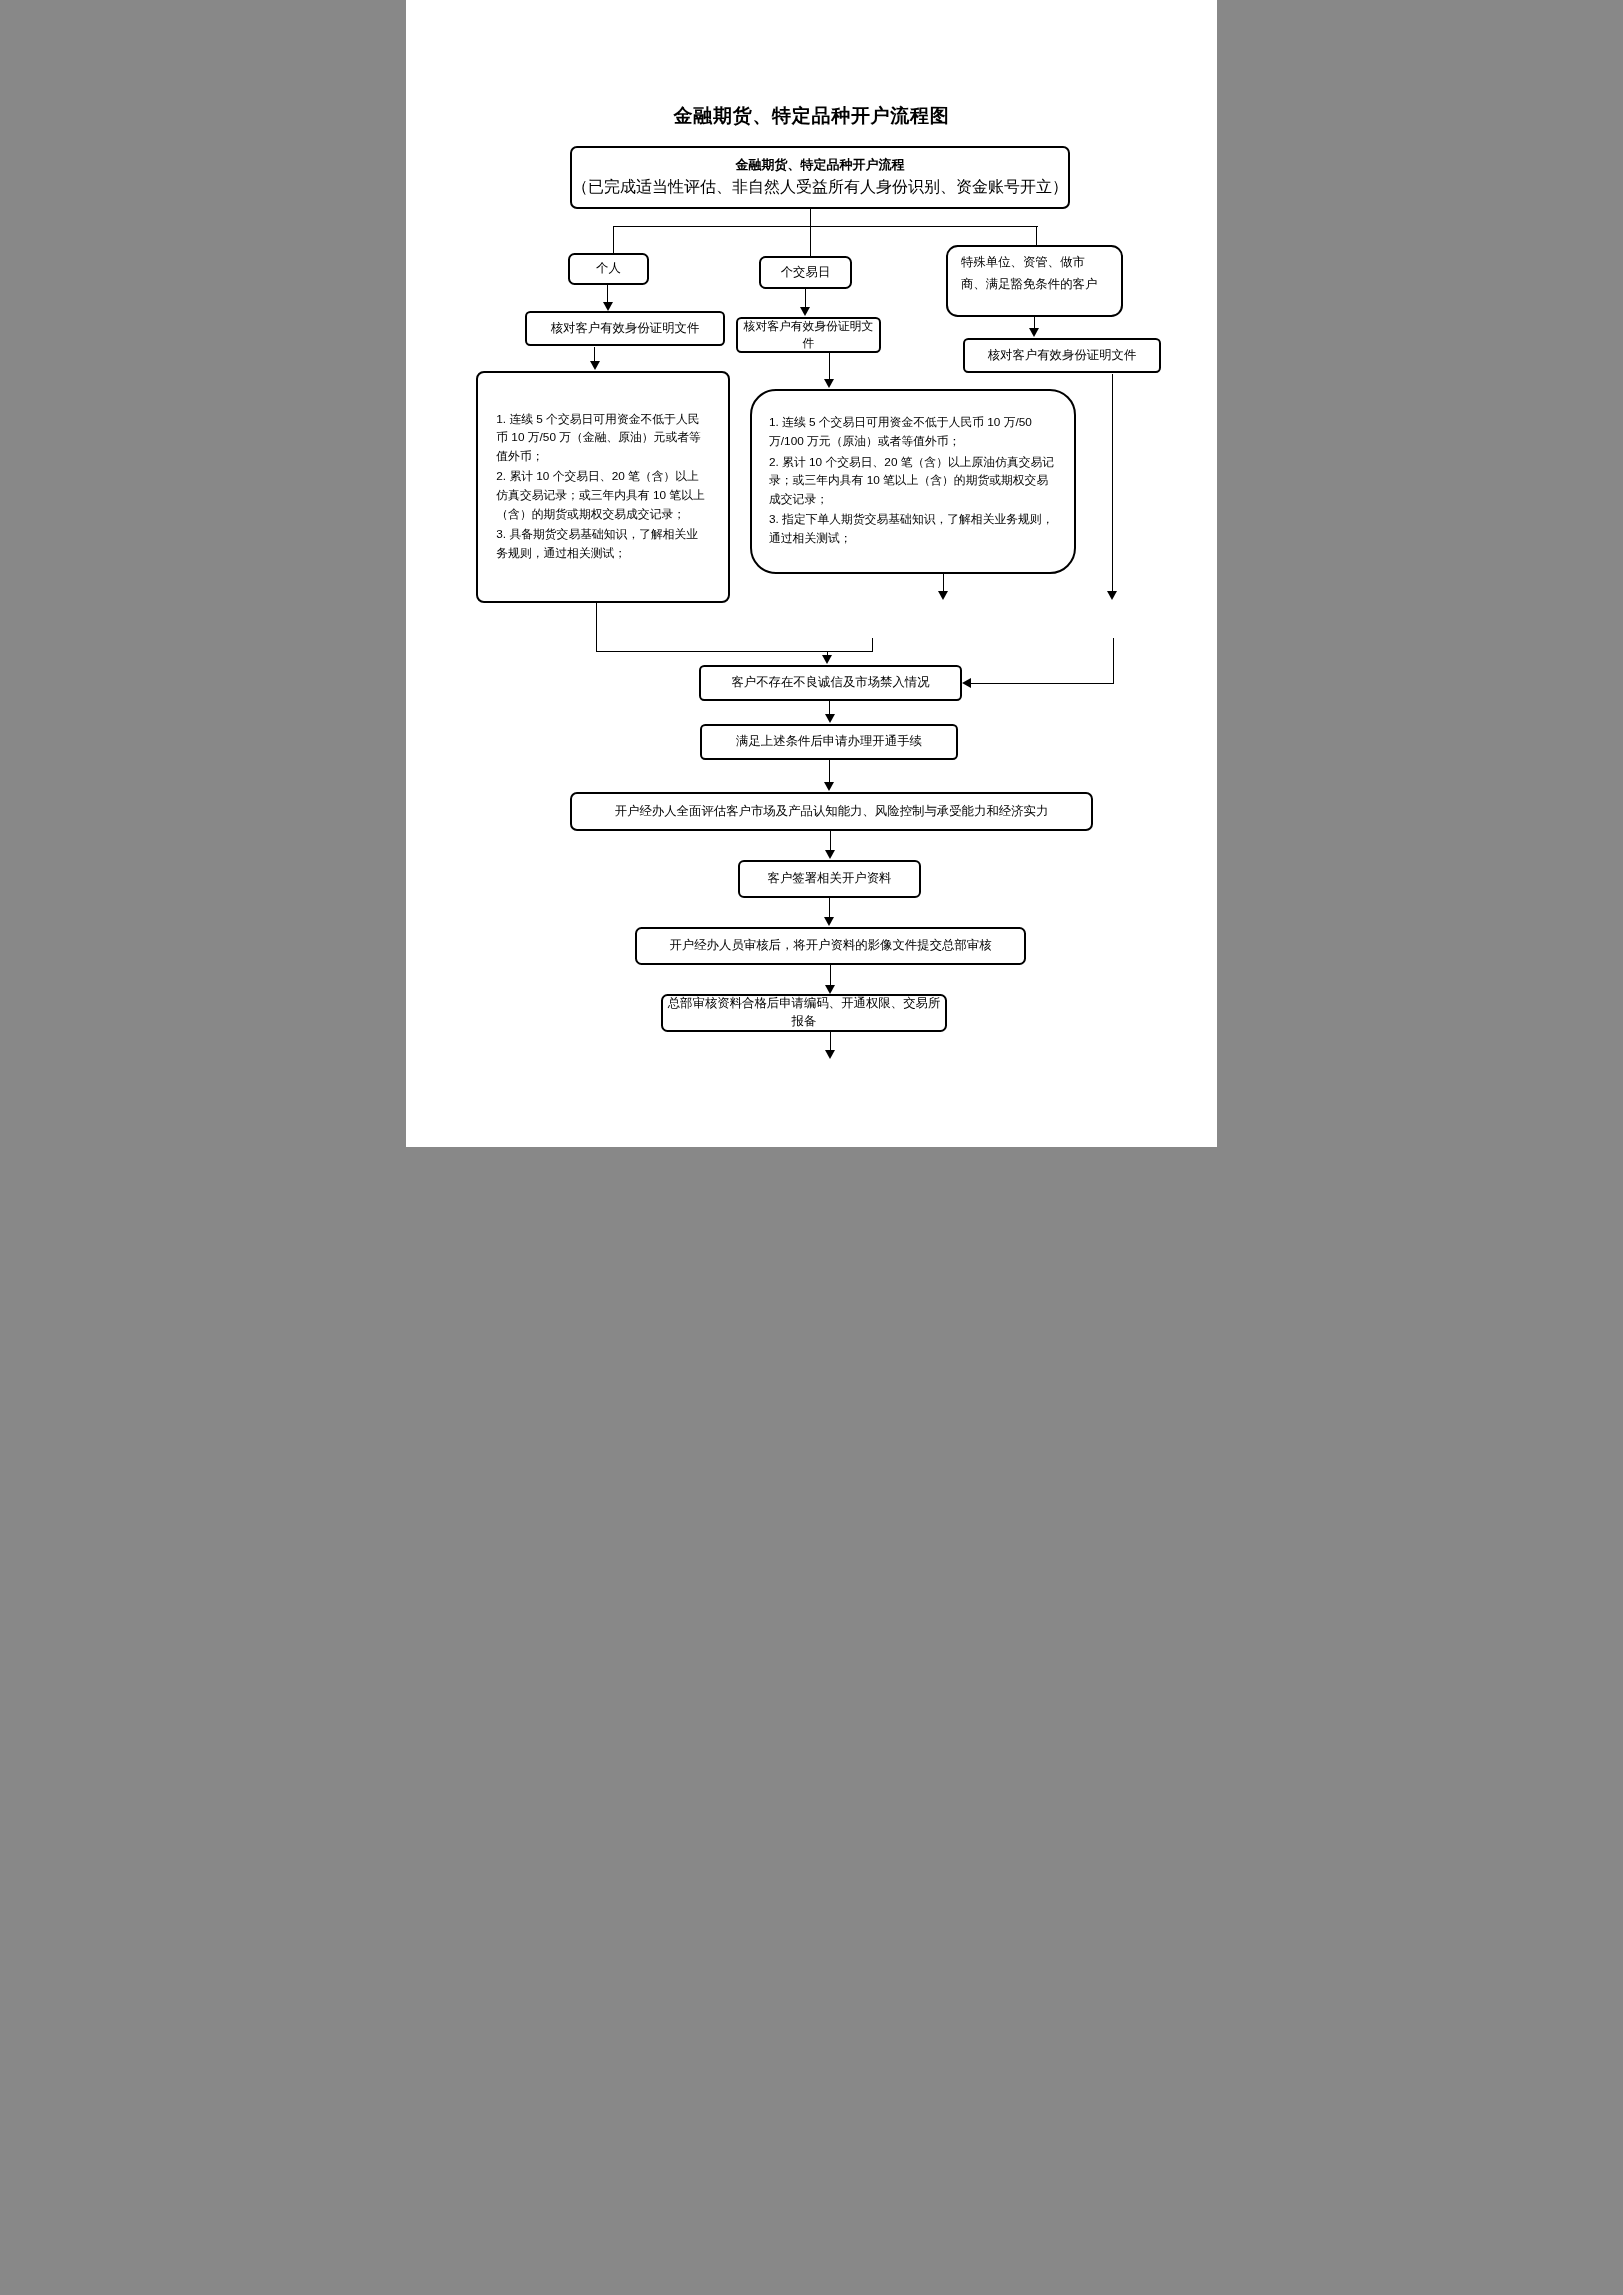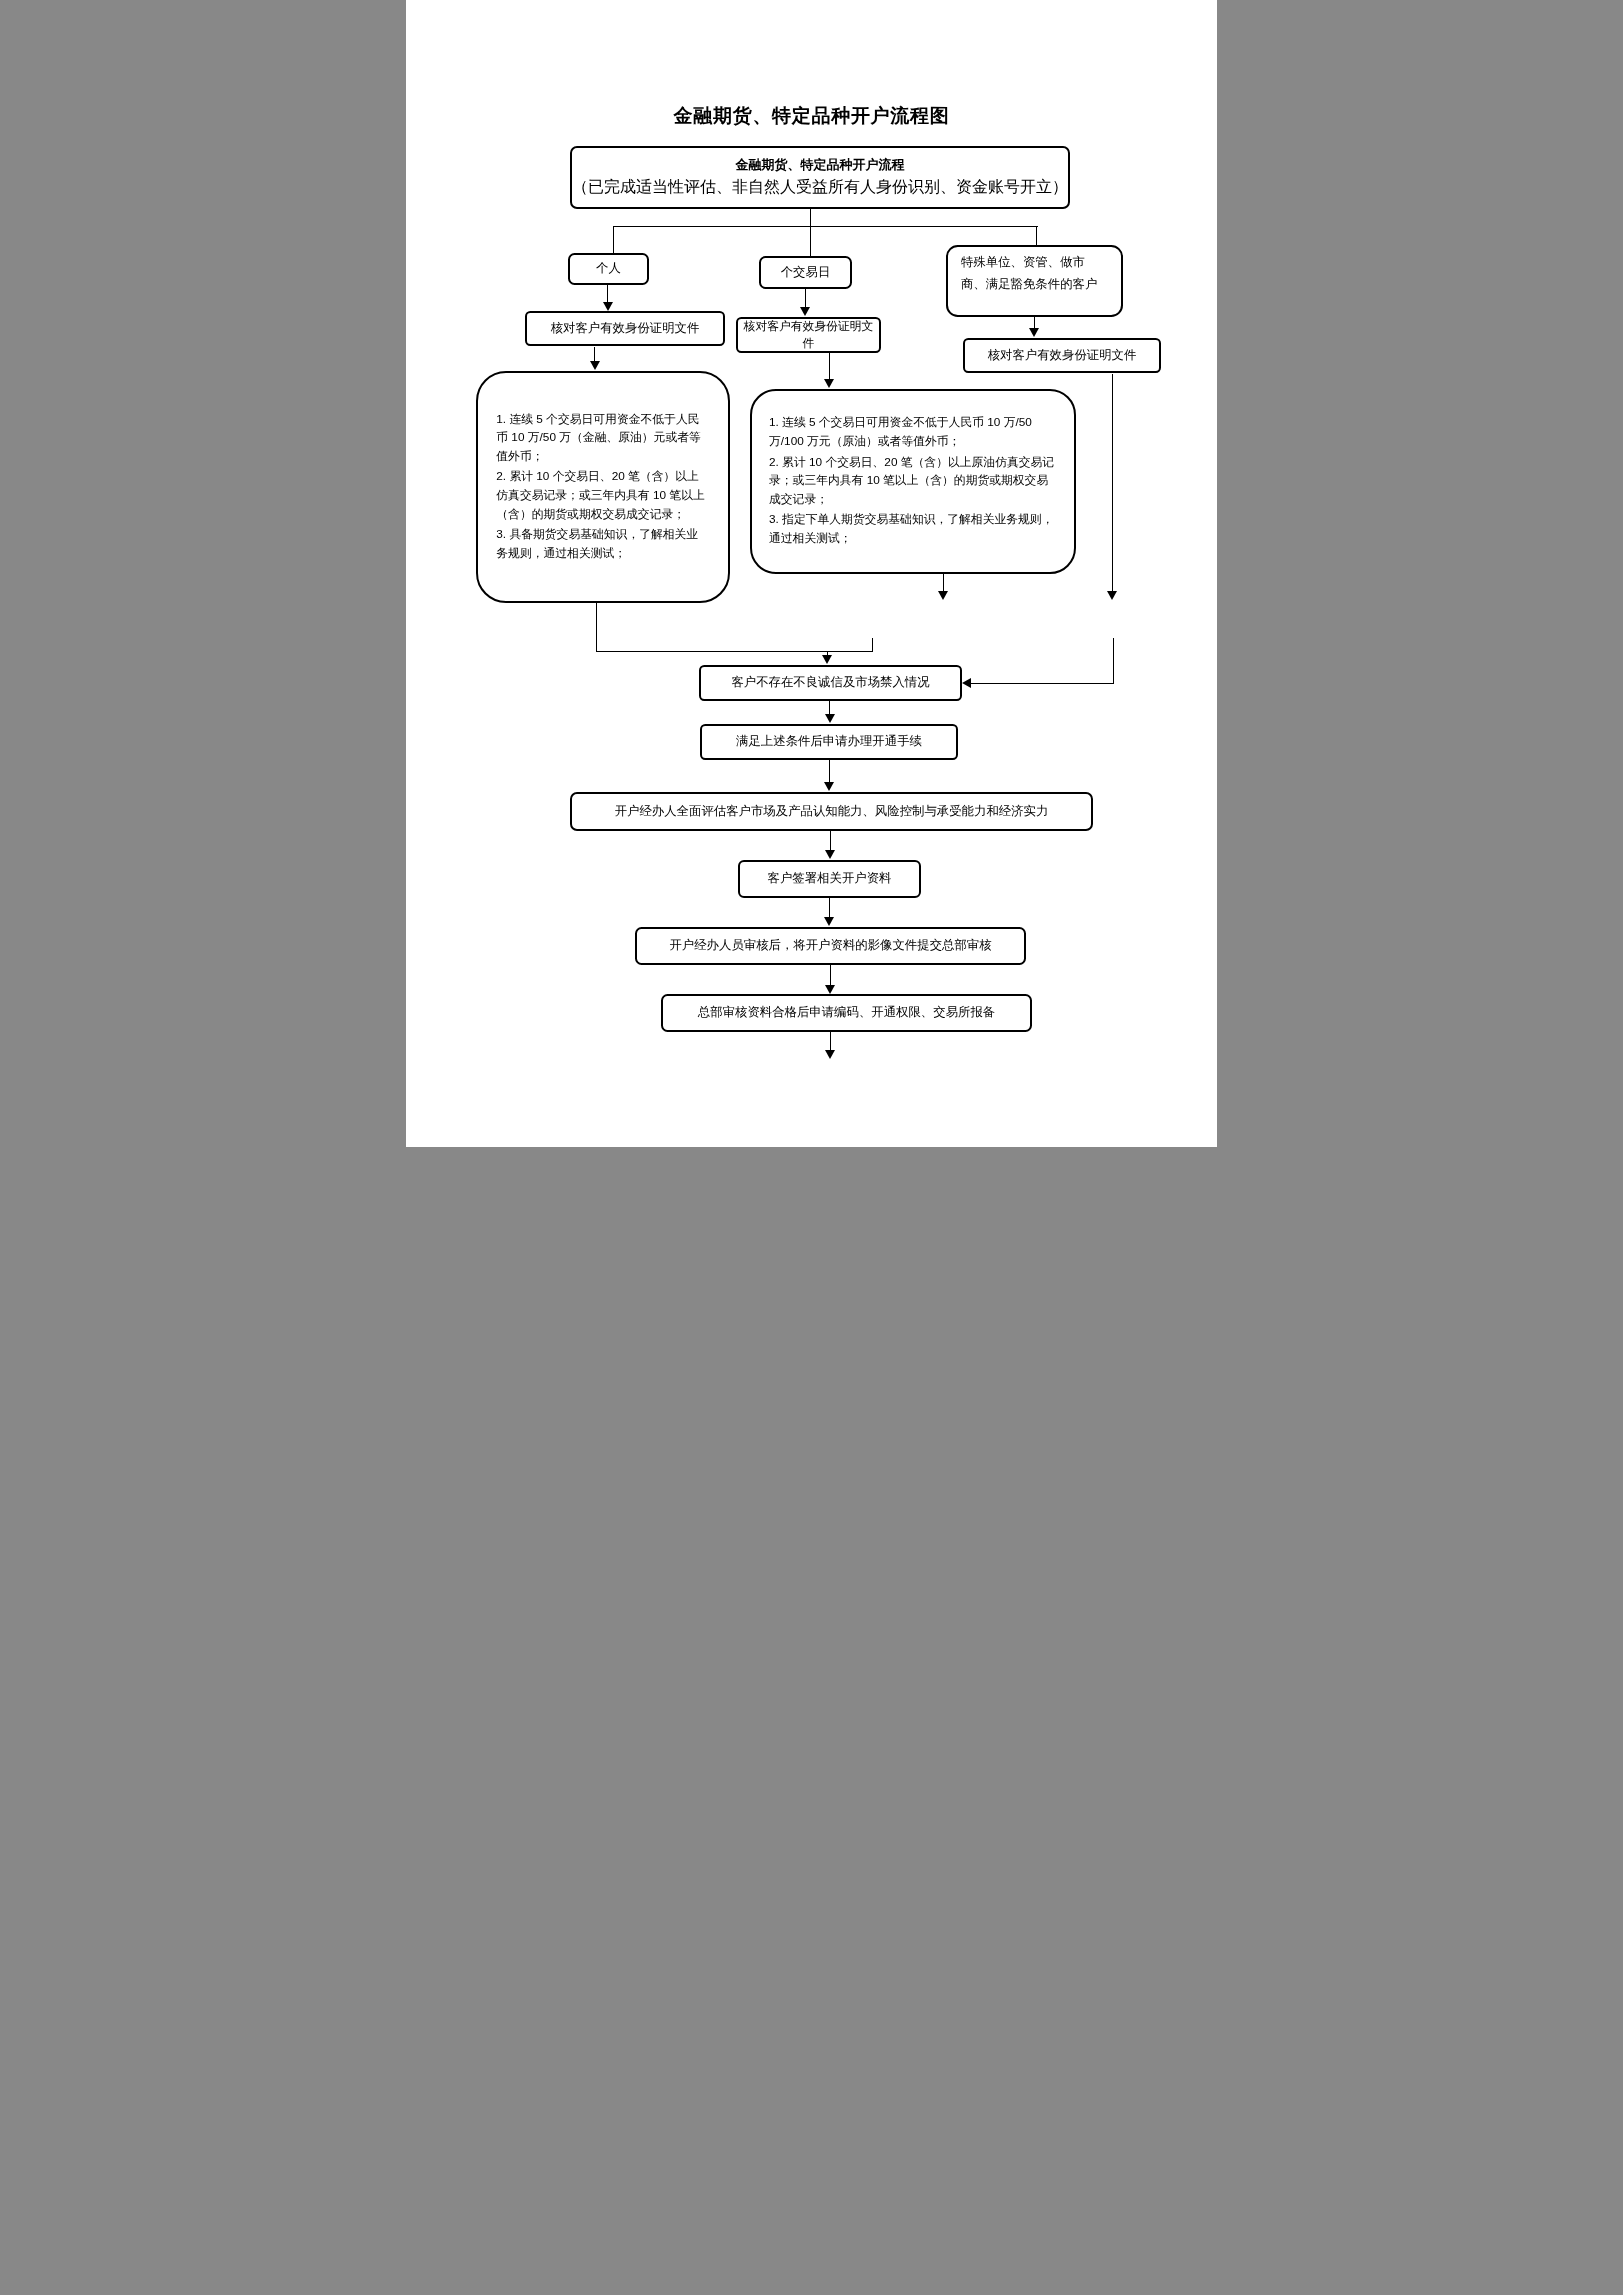--- a/index.html
+++ b/index.html
@@ -24,21 +24,21 @@
     box-sizing:border-box;
     display:flex;flex-direction:column;
     align-items:center;justify-content:center;
     text-align:center;
     font-size:12.4px;line-height:1.45;
   }
   .box.r8{border-radius:5.2px}
   .box.r10{border-radius:6.5px}
   .box.r12{border-radius:7px}
   .box.r16{border-radius:11.8px}
-  .box.rbig{border-radius:30px}
+  .box.rbig{border-radius:8px}
   .box.rbig2{border-radius:26px}
   .box.left-text{align-items:flex-start;text-align:left;justify-content:center;}
   .box p{margin:0;}
   .crit p{margin:0 0 1.3px 0;}
   .vl{position:absolute;width:1.3px;background:#000;}
   .hl{position:absolute;height:1.3px;background:#000;}
   .ah-d{position:absolute;width:0;height:0;
     border-left:5.2px solid transparent;border-right:5.2px solid transparent;
     border-top:9.8px solid #000;}
   .ah-l{position:absolute;width:0;height:0;
@@ -147,21 +147,21 @@
   </div>
 
   <div class="vl" style="left:423px;top:898px;height:19.6px;"></div>
   <div class="ah-d" style="left:418px;top:917px;"></div>
   <div class="box r10" style="left:229px;top:927px;width:391px;height:38px;">
     <p>开户经办人员审核后，将开户资料的影像文件提交总部审核</p>
   </div>
 
   <div class="vl" style="left:424px;top:965px;height:20px;"></div>
   <div class="ah-d" style="left:419px;top:985px;"></div>
-  <div class="box r10" style="left:255px;top:994px;width:371px;height:38px;justify-content:center;">
+  <div class="box r10" style="left:255px;top:994px;width:286px;height:38px;justify-content:center;">
     <p>总部审核资料合格后申请编码、开通权限、交易所报备</p>
   </div>
 
   <div class="vl" style="left:424px;top:1032px;height:18.3px;"></div>
   <div class="ah-d" style="left:419px;top:1050px;"></div>
 
 </div>
 
 
 </body></html>

